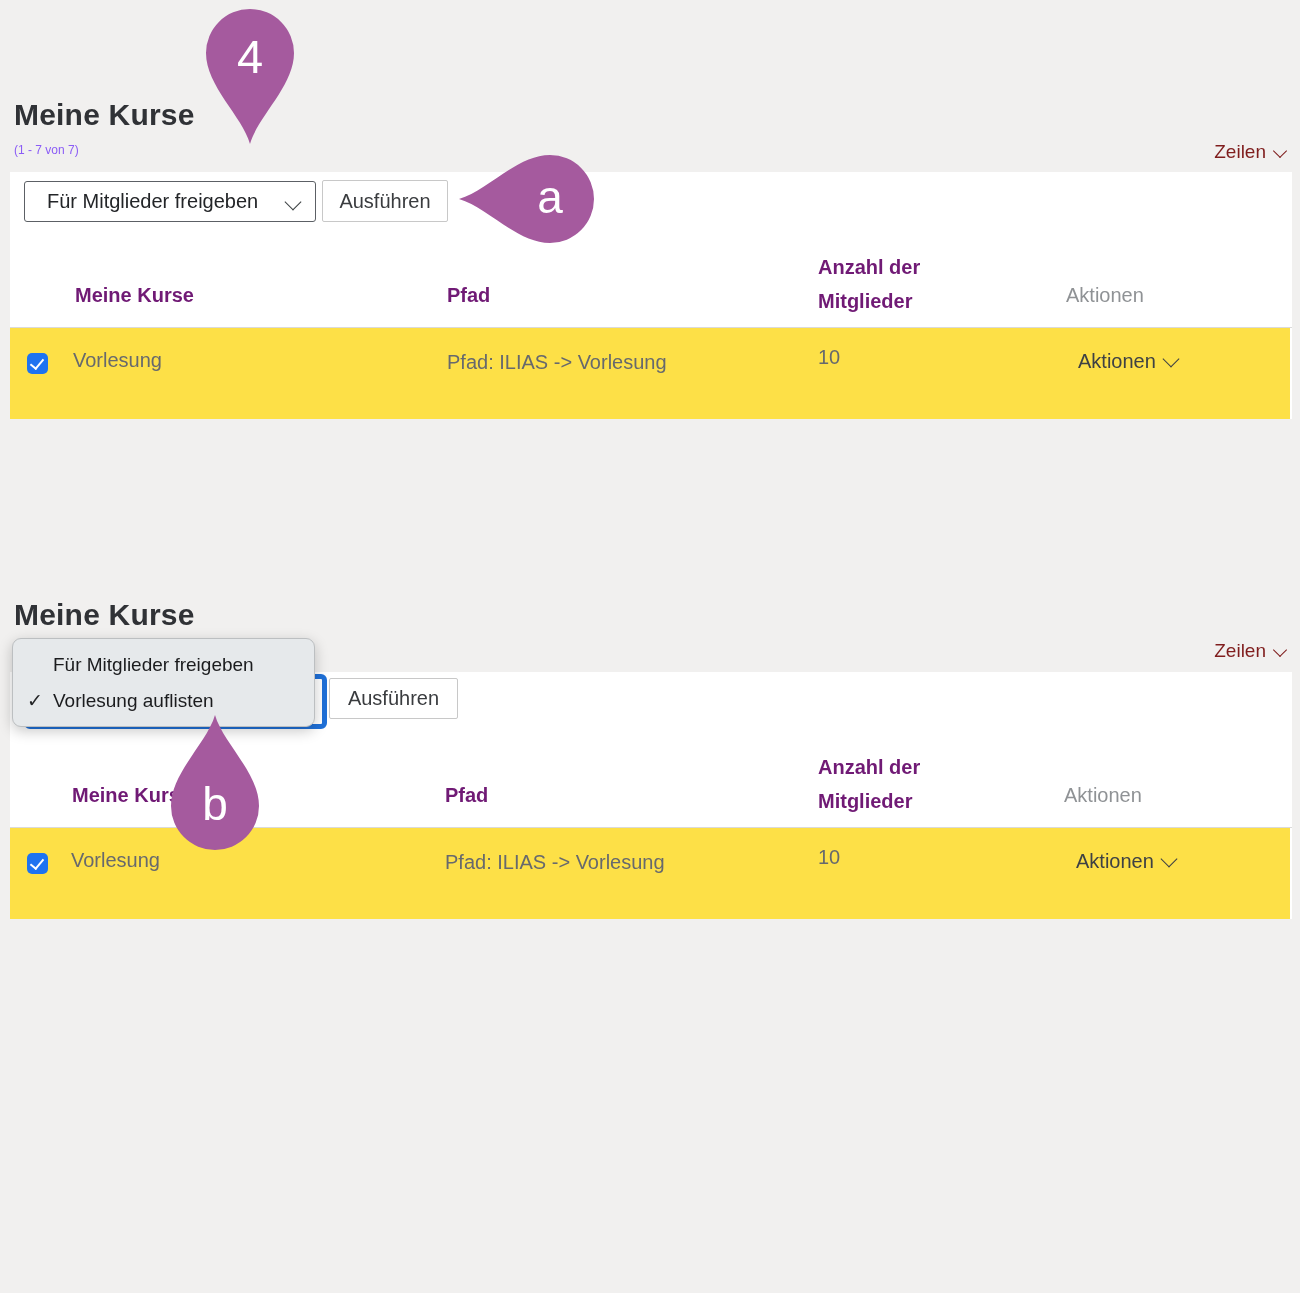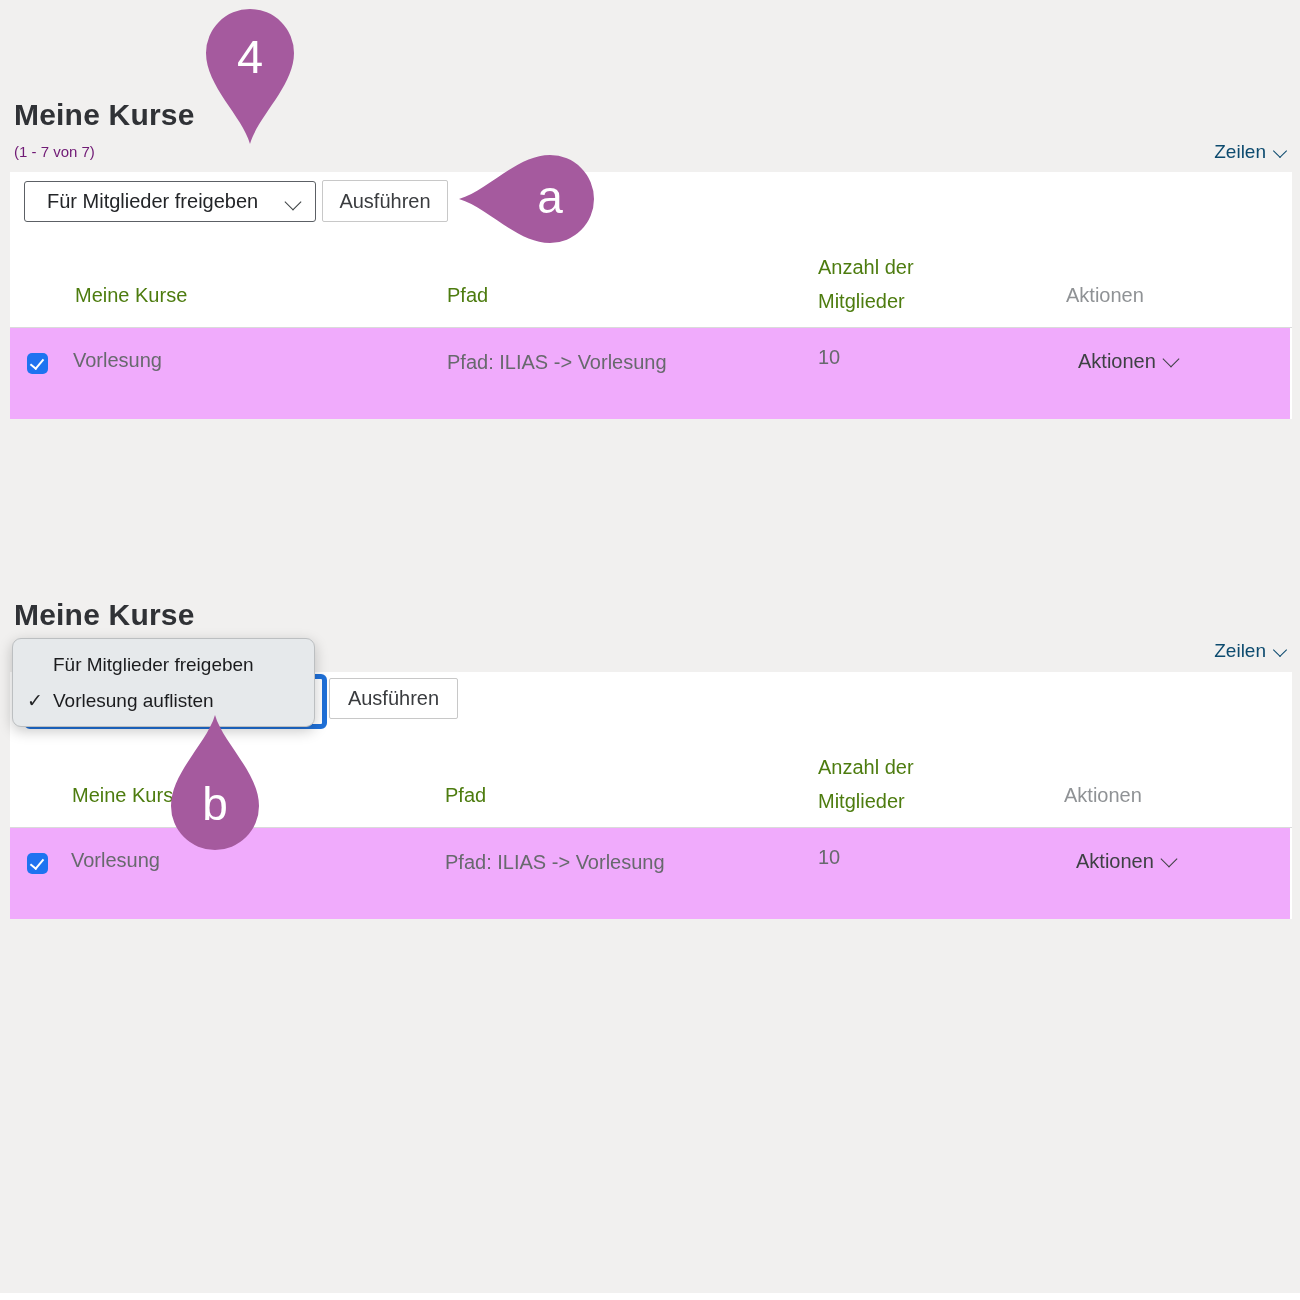--- a/index.html
+++ b/index.html
@@ -4,41 +4,41 @@
 <style>
   html,body{margin:0;padding:0;}
   body{
     width:1300px;height:1300px;position:relative;overflow:hidden;
     background:#f1f0ef;
     font-family:"Liberation Sans","DejaVu Sans",sans-serif;
     color:#2f3134;
   }
   .panel{position:absolute;left:10px;width:1282px;height:247px;background:#ffffff;}
   .page-title{position:absolute;left:14px;font-size:30px;font-weight:600;color:#303236;letter-spacing:.2px;}
-  .subtitle{position:absolute;left:14px;font-size:15px;color:#701a75;}
-  .zeilen{position:absolute;right:15px;font-size:19px;color:#0c4a6e;cursor:pointer;white-space:nowrap;}
+  .subtitle{position:absolute;left:14px;font-size:12px;color:#8b5cf6;}
+  .zeilen{position:absolute;right:15px;font-size:19px;color:#7f1d1d;cursor:pointer;white-space:nowrap;}
   .chev{display:inline-block;width:11px;height:11px;border-right:1.5px solid currentColor;border-bottom:1.5px solid currentColor;transform:rotate(45deg);margin-left:9px;vertical-align:3px;}
   .chev.sm{width:9px;height:9px;vertical-align:2px;}
   .select-box{
     position:absolute;left:14px;top:9px;width:292px;height:41px;background:#fff;
     border:1.5px solid #5c6065;border-radius:3px;box-sizing:border-box;
     font-size:20px;color:#232528;line-height:38px;padding-left:22px;cursor:pointer;
   }
   .select-box .sel-chev{position:absolute;right:16px;top:14px;width:11px;height:11px;border-right:1.5px solid #3c4043;border-bottom:1.5px solid #3c4043;transform:rotate(45deg);}
   .exec-btn{
     position:absolute;background:#fff;border:1px solid #c8c8c8;border-radius:2px;box-sizing:border-box;
     font-size:20px;color:#3a3c3f;text-align:center;cursor:pointer;
     font-family:"Liberation Sans","DejaVu Sans",sans-serif;
   }
   
-  .th{position:absolute;font-size:20px;font-weight:400;color:#4d7c0f;white-space:nowrap;}
+  .th{position:absolute;font-size:20px;font-weight:700;color:#701a75;white-space:nowrap;}
   .th.gray{font-weight:400;color:#8f9295;}
   .th.wrap{width:160px;white-space:normal;line-height:34px;}
   .hdr-divider{position:absolute;left:0;right:0;top:155px;height:1px;background:#dadada;}
-  .trow{position:absolute;left:0;right:2px;top:156px;height:91px;background:#f0abfc;text-align:right;}
+  .trow{position:absolute;left:0;right:2px;top:156px;height:91px;background:#fde047;text-align:right;}
   .td{position:absolute;font-size:20px;color:#67696d;white-space:nowrap;}
   .td.dark{color:#3e4144;}
   .checkbox{position:absolute;left:17px;top:25px;width:21px;height:21px;background:#1e73f0;border-radius:5px;cursor:pointer;}
   .checkbox .check-icon{position:absolute;left:6px;top:3px;width:6px;height:11px;border-right:2.5px solid #fff;border-bottom:2.5px solid #fff;transform:rotate(40deg);}
   
   .marker{position:absolute;width:90px;height:140px;z-index:10;pointer-events:none;}
   .marker svg{display:block;width:90px;height:140px;}
   .marker-label{position:absolute;z-index:11;color:#fff;text-align:center;font-size:46px;line-height:1;pointer-events:none;}
   
   .menu{

